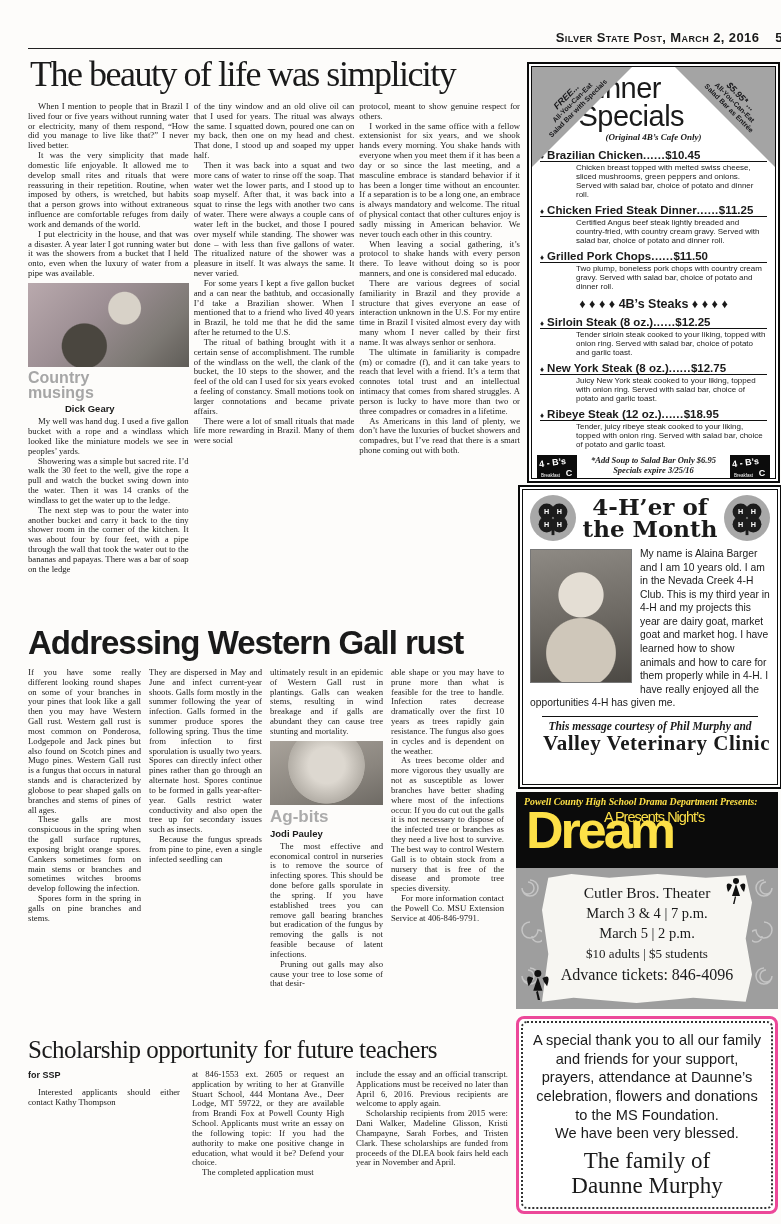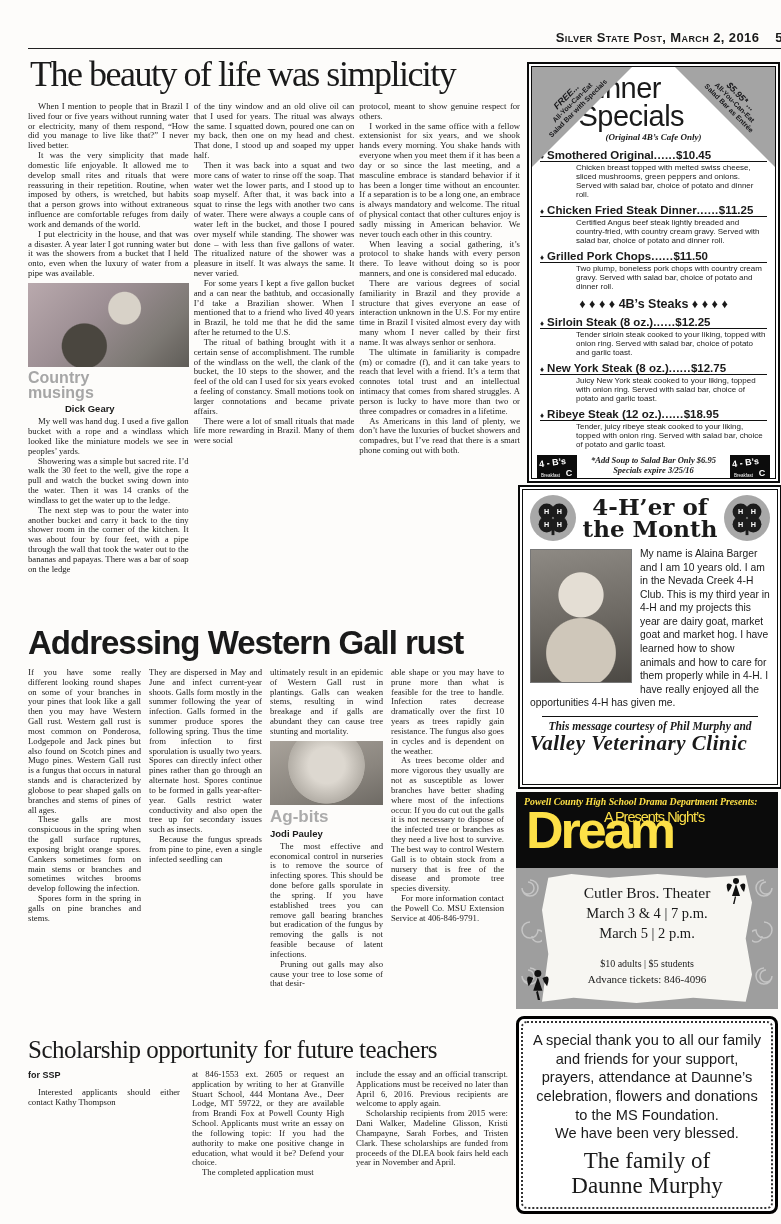--- a/index.html
+++ b/index.html
@@ -102,42 +102,42 @@
   .fourh-title{text-align:center;font-family:"DejaVu Serif",serif;font-weight:bold;font-size:23px;
                line-height:.95;}
   .fourh-body{margin-top:6px;font-family:"Liberation Sans",sans-serif;font-size:10.3px;line-height:1.32;}
   .fourh-photo{float:left;width:100px;height:132px;margin:2px 8px 2px 0;border:1px solid #777;background:
       radial-gradient(circle at 50% 34%,#e4ded4 0 22%,rgba(0,0,0,0) 23%),
       radial-gradient(circle at 50% 78%,#cfc7ba 0 30%,rgba(0,0,0,0) 31%),
       linear-gradient(170deg,#8e8a84 0%,#6c6862 55%,#4c4944 100%);}
   .fourh-rule{clear:both;border-top:1.5px solid #111;margin:6px 12px 3px;}
   .courtesy{text-align:center;font-family:"Liberation Serif",serif;font-style:italic;font-weight:bold;
             font-size:11.5px;}
-  .clinic{text-align:left;font-family:"Liberation Serif",serif;font-style:italic;font-weight:bold;
+  .clinic{text-align:right;font-family:"Liberation Serif",serif;font-weight:bold;
           font-size:21px;letter-spacing:.5px;line-height:1.05;}
   
   .dream{position:absolute;left:516px;top:792px;width:262px;height:217px;overflow:hidden;}
   .dream-top{position:relative;background:#0b0b0b;color:#fde047;height:76px;padding:4px 8px 0;box-sizing:border-box;}
   .dream-presenter{font-family:"Liberation Serif",serif;font-style:italic;font-weight:bold;font-size:9.8px;}
   .dream-big{font-family:"Liberation Sans",sans-serif;font-weight:bold;font-size:52px;line-height:.92;
              letter-spacing:-3px;margin-left:2px;}
   .dream-small{position:absolute;top:17px;left:88px;font-family:"Liberation Sans",sans-serif;
                font-size:14.5px;letter-spacing:-1px;}
   .dream-bottom{position:relative;background:#9e9e9e;height:141px;}
   .swirl{position:absolute;opacity:.8;}
   .dream-panel{position:absolute;left:26px;right:26px;top:6px;bottom:6px;background:#f7f6f2;
       clip-path:polygon(3% 3%,14% 0%,32% 3%,55% 0%,78% 3%,97% 1%,100% 22%,97% 50%,100% 78%,97% 99%,72% 96%,45% 100%,15% 96%,0% 99%,3% 62%,0% 28%);
       text-align:center;font-family:"Liberation Serif",serif;padding-top:10px;box-sizing:border-box;}
   .dp-venue{font-size:15.5px;}
   .dp-date{font-size:14.5px;margin-top:3px;}
-  .dp-price{font-size:10px;margin-top:16px;}
-  .dp-tickets{font-size:11px;margin-top:4px;}
+  .dp-price{font-size:13px;margin-top:4px;}
+  .dp-tickets{font-size:16px;margin-top:4px;}
   .fairy{position:absolute;}
   
-  .thanks{position:absolute;left:516px;top:1016px;width:262px;height:198px;border:3px solid #000000;
+  .thanks{position:absolute;left:516px;top:1016px;width:262px;height:198px;border:3px solid #ec4899;
           border-radius:8px;background:#fff;box-sizing:border-box;}
   .thanks-inner{position:absolute;inset:2px;border:2px dotted #333;border-radius:6px;
                 padding:8px 6px 0;text-align:center;box-sizing:border-box;overflow:hidden;}
   .thanks-msg{font-family:"Liberation Sans",sans-serif;font-size:14.6px;line-height:1.28;}
   .thanks-sig{font-family:Liberation Serif, serif;font-size:23px;line-height:1.08;margin-top:6px;}
 </style>
 </head>
 <body>
 
 <div class="page">
@@ -198,21 +198,21 @@
           <span class="ct2">All-You-Can-Eat</span>
           <span class="ct2">Salad Bar as Entrée</span>
         </div>
       </div>
       <div class="dinner-title">Dinner Specials</div>
       <div class="dinner-sub">(Original 4B’s Cafe Only)</div>
       <div class="menu">
         <div class="mi">
           <div class="mi-head">
               <span class="mi-bullet">♦</span>
-              <span>Smothered Original</span>
+              <span>Brazilian Chicken</span>
               <span class="mi-dots">......</span>
               <span>$10.45</span>
             </div>
           <div class="mi-desc">Chicken breast topped with melted swiss cheese, sliced mushrooms, green peppers and onions. Served with salad bar, choice of potato and dinner roll.</div>
         </div>
         <div class="mi">
           <div class="mi-head">
               <span class="mi-bullet">♦</span>
               <span>Chicken Fried Steak Dinner</span>
               <span class="mi-dots">......</span>

